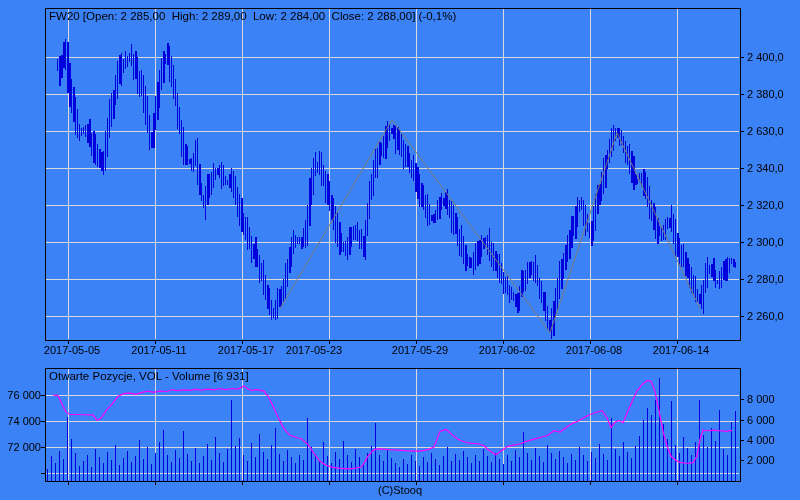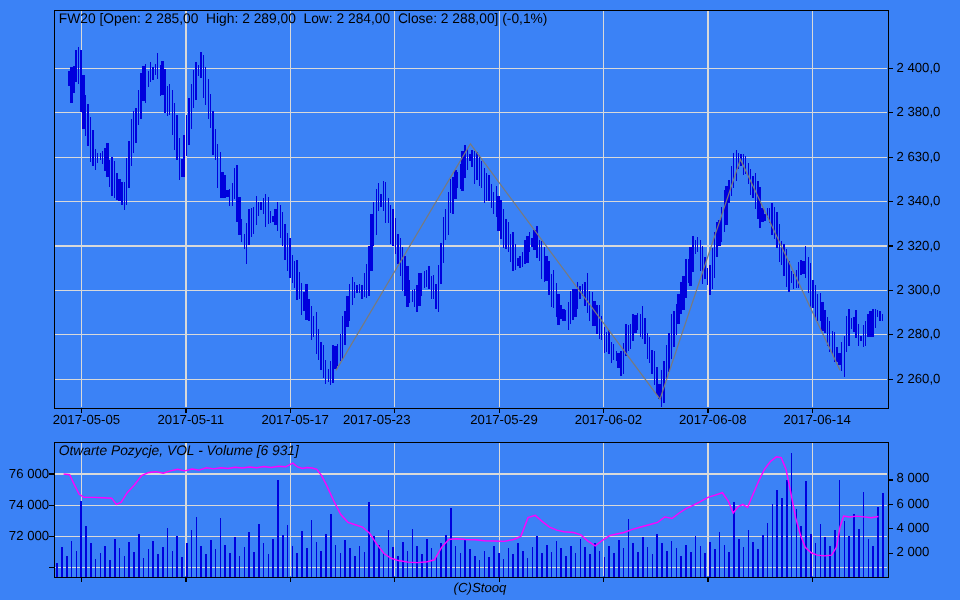--- a/index.html
+++ b/index.html
@@ -13,21 +13,21 @@
     letter-spacing:0px;
   }
   .lbl{
     position:absolute;font-size:11px;color:#000;white-space:nowrap;line-height:13px;
   }
   .xlab{transform:translateX(-50%);}
   .rlab{left:747px;}
   .llab{left:2px;width:39px;text-align:right;}
   #footer{
     position:absolute;left:0;top:484px;width:800px;text-align:center;
-    font-size:11px;color:#000;font-style:italic;
+    font-size:11px;color:#000;
   }
 </style>
 </head>
 <body>
 
 <div id="stage">
   <svg id="chart-svg" width="800" height="500">
     <g id="g-grid-top">
         <line x1="46" y1="57" x2="739" y2="57" stroke="#d9d9d9" stroke-width="1" shape-rendering="crispEdges"></line>
         <line x1="46" y1="94" x2="739" y2="94" stroke="#d9d9d9" stroke-width="1" shape-rendering="crispEdges"></line>
@@ -618,21 +618,21 @@
         <line x1="41" y1="473" x2="45" y2="473" stroke="#000000" stroke-width="1" shape-rendering="crispEdges"></line>
         <line x1="740" y1="399.9664" x2="744" y2="399.9664" stroke="#000000" stroke-width="1" shape-rendering="crispEdges"></line>
         <line x1="740" y1="420.2998" x2="744" y2="420.2998" stroke="#000000" stroke-width="1" shape-rendering="crispEdges"></line>
         <line x1="740" y1="440.6332" x2="744" y2="440.6332" stroke="#000000" stroke-width="1" shape-rendering="crispEdges"></line>
         <line x1="740" y1="460.9666" x2="744" y2="460.9666" stroke="#000000" stroke-width="1" shape-rendering="crispEdges"></line>
       </g>
   </svg>
 
   <div class="hdr" style="top:10px;">FW20 [Open: 2 285,00  High: 2 289,00  Low: 2 284,00  Close: 2 288,00] (-0,1%)</div>
 
-  <div class="hdr" style="top:370px;font-style:italic;">Otwarte Pozycje, VOL - Volume [6 931]</div>
+  <div class="hdr" style="top:370px;">Otwarte Pozycje, VOL - Volume [6 931]</div>
 
   <div id="labels">
       <div class="lbl rlab" style="top: 50.5px;">2 400,0</div>
       <div class="lbl rlab" style="top: 87.5px; text-align: center;">2 380,0</div>
       <div class="lbl rlab" style="top: 124.5px;">2 630,0</div>
       <div class="lbl rlab" style="top: 161.5px;">2 340,0</div>
       <div class="lbl rlab" style="top: 198.5px;">2 320,0</div>
       <div class="lbl rlab" style="top: 235.5px;">2 300,0</div>
       <div class="lbl rlab" style="top: 272.5px;">2 280,0</div>
       <div class="lbl rlab" style="top: 309.5px;">2 260,0</div>

